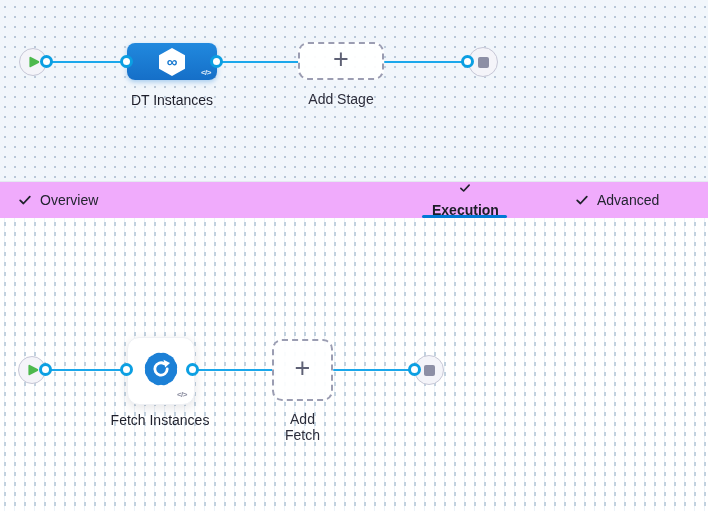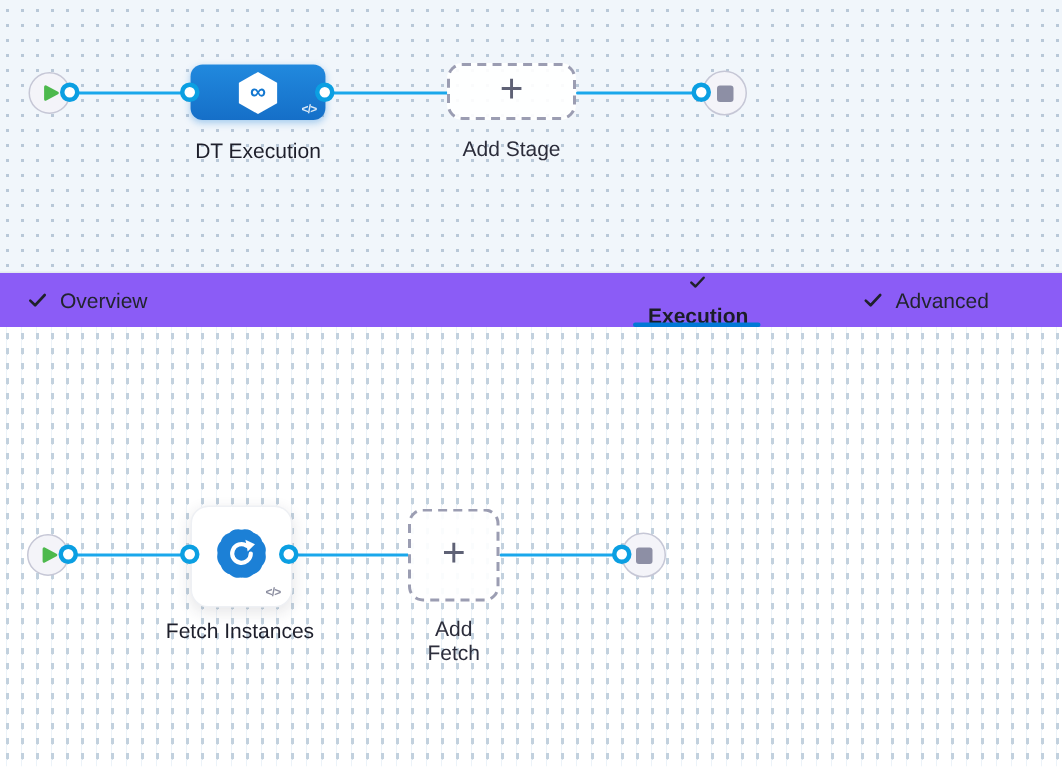--- a/index.html
+++ b/index.html
@@ -10,21 +10,21 @@
   }
   
   .canvas{position:absolute;left:0;width:708px;}
   .canvas-top{
     top:0;height:181px;background-color:#f1f6fb;
     background-image:radial-gradient(1.2px 1.2px at 1px 1px,#b9c8d8 97%,transparent 100%);
     background-size:10px 10px;background-position:4px 6px;
     border-bottom:1px solid #e4e9f0;
   }
   .tabbar{
-    top:182px;height:36px;background:#8b5cf6;
+    top:182px;height:36px;background:#f0abfc;
   }
   .canvas-bottom{
     top:218px;height:293px;background-color:#ffffff;
     background-image:
       radial-gradient(1.2px 2.4px at 1px 2px,#c2d1de 96%,transparent 100%),
       linear-gradient(90deg,#ecf3f9 1px,transparent 1px);
     background-size:10px 10px,10px 10px;background-position:4px 4px,4px 0;
   }
   
   .edge{position:absolute;height:2px;background:#1aa7eb;border-radius:1px;}
@@ -97,21 +97,21 @@
   <div class="ring" style="left:461px;top:55px;"></div>
 
   <div class="dashed-box" style="left:298px;top:42px;width:86px;height:38px;">
     <span class="plus">+</span>
   </div>
 
   <div class="node-circle sz30" style="left:468px;top:47px;">
     <span class="stop-sq"></span>
   </div>
 
-  <div class="graph-label" style="left:127px;top:92px;width:90px;">DT Execution</div>
+  <div class="graph-label" style="left:127px;top:92px;width:90px;">DT Instances</div>
   <div class="graph-label add" style="left:298px;top:91px;width:86px;">Add Stage</div>
 </div>
 
 <div class="canvas tabbar">
 
   <div class="tab" style="left:18px;">
     <svg class="check" width="14" height="14" viewBox="0 0 16 16">
       <path d="M2.5 8.5 L6.2 12 L13.5 4.2" fill="none" stroke="currentColor" stroke-width="2" stroke-linecap="round" stroke-linejoin="round"></path>
     </svg>
     <span class="tab-label">Overview</span>

